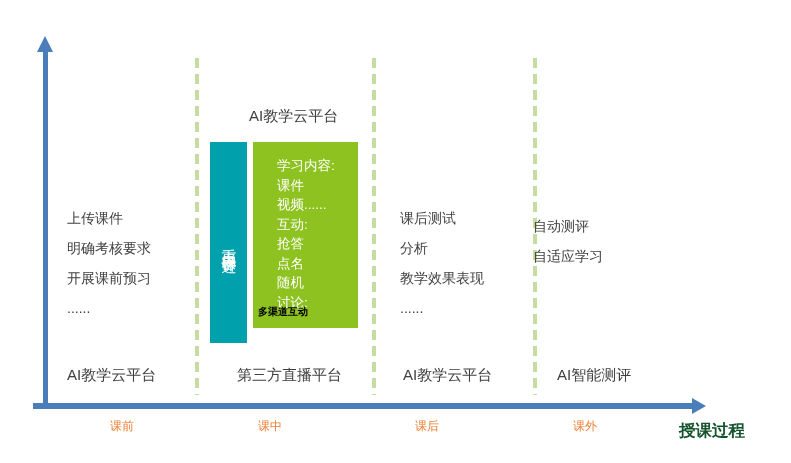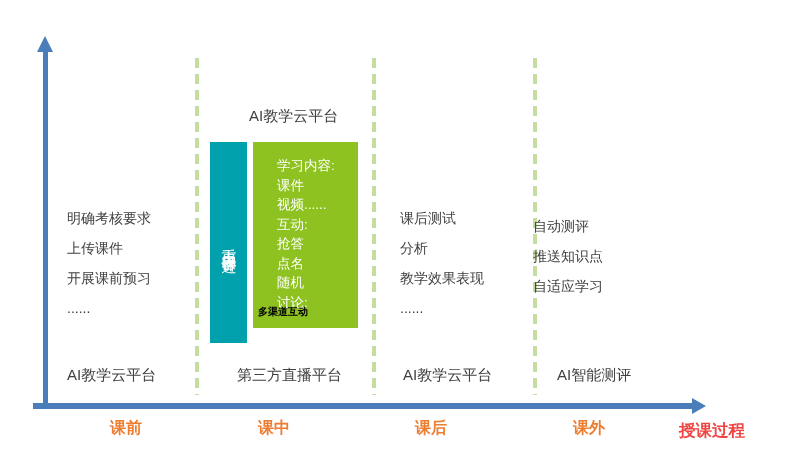--- a/index.html
+++ b/index.html
@@ -33,41 +33,41 @@
   .top-label{position:absolute;left:249px;top:107px;font-size:15px;color:#404040;white-space:nowrap;}
   
   .teal-box{position:absolute;left:210px;top:142px;width:37px;height:201px;background:#00A0AC;
     display:flex;align-items:center;justify-content:center;}
   .vtext{writing-mode:vertical-rl;text-orientation:upright;color:#ffffff;font-size:15px;letter-spacing:2px;}
   
   .green-box{position:absolute;left:253px;top:142px;width:105px;height:186px;background:#8EC220;}
   .green-lines{position:absolute;left:24px;top:14px;font-size:13.5px;line-height:19.5px;color:#ffffff;white-space:nowrap;}
   .multi-channel{position:absolute;left:5px;bottom:9px;font-size:10px;font-weight:bold;color:#000000;white-space:nowrap;}
   
-  .phase-label{position:absolute;top:418px;font-size:16px;font-weight:bold;color:#ED7D31;white-space:nowrap;text-align:center;}
+  .phase-label{position:absolute;top:418px;font-size:12px;font-weight:normal;color:#ED7D31;white-space:nowrap;text-align:center;}
   .ph1{left:110px;} .ph2{left:258px;} .ph3{left:415px;} .ph4{left:573px;}
-  .axis-title{position:absolute;left:679px;top:420px;font-size:16.5px;font-weight:bold;color:#ef4444;white-space:nowrap;}
+  .axis-title{position:absolute;left:679px;top:420px;font-size:16.5px;font-weight:bold;color:#14532d;white-space:nowrap;}
 </style>
 </head>
 <body>
 
 <div class="canvas">
 
   <div class="y-axis-line"></div>
   <div class="y-axis-arrowhead"></div>
   <div class="x-axis-line"></div>
   <div class="x-axis-arrowhead"></div>
 
   <div class="divider d1"></div>
   <div class="divider d2"></div>
   <div class="divider d3"></div>
 
   <div class="items col1">
+    <div>上传课件</div>
     <div>明确考核要求</div>
-    <div>上传课件</div>
     <div>开展课前预习</div>
     <div>......</div>
   </div>
 
   <div class="top-label">AI教学云平台</div>
 
   <div class="teal-box">
     <span class="vtext">重点内容讲述</span>
   </div>
 
@@ -87,21 +87,20 @@
 
   <div class="items col3">
     <div>课后测试</div>
     <div>分析</div>
     <div>教学效果表现</div>
     <div>......</div>
   </div>
 
   <div class="items col4">
     <div>自动测评</div>
-    <div>推送知识点</div>
     <div>自适应学习</div>
   </div>
 
   <div class="platform p1">AI教学云平台</div>
   <div class="platform p2">第三方直播平台</div>
   <div class="platform p3">AI教学云平台</div>
   <div class="platform p4">AI智能测评</div>
 
   <div class="phase-label ph1">课前</div>
   <div class="phase-label ph2">课中</div>

